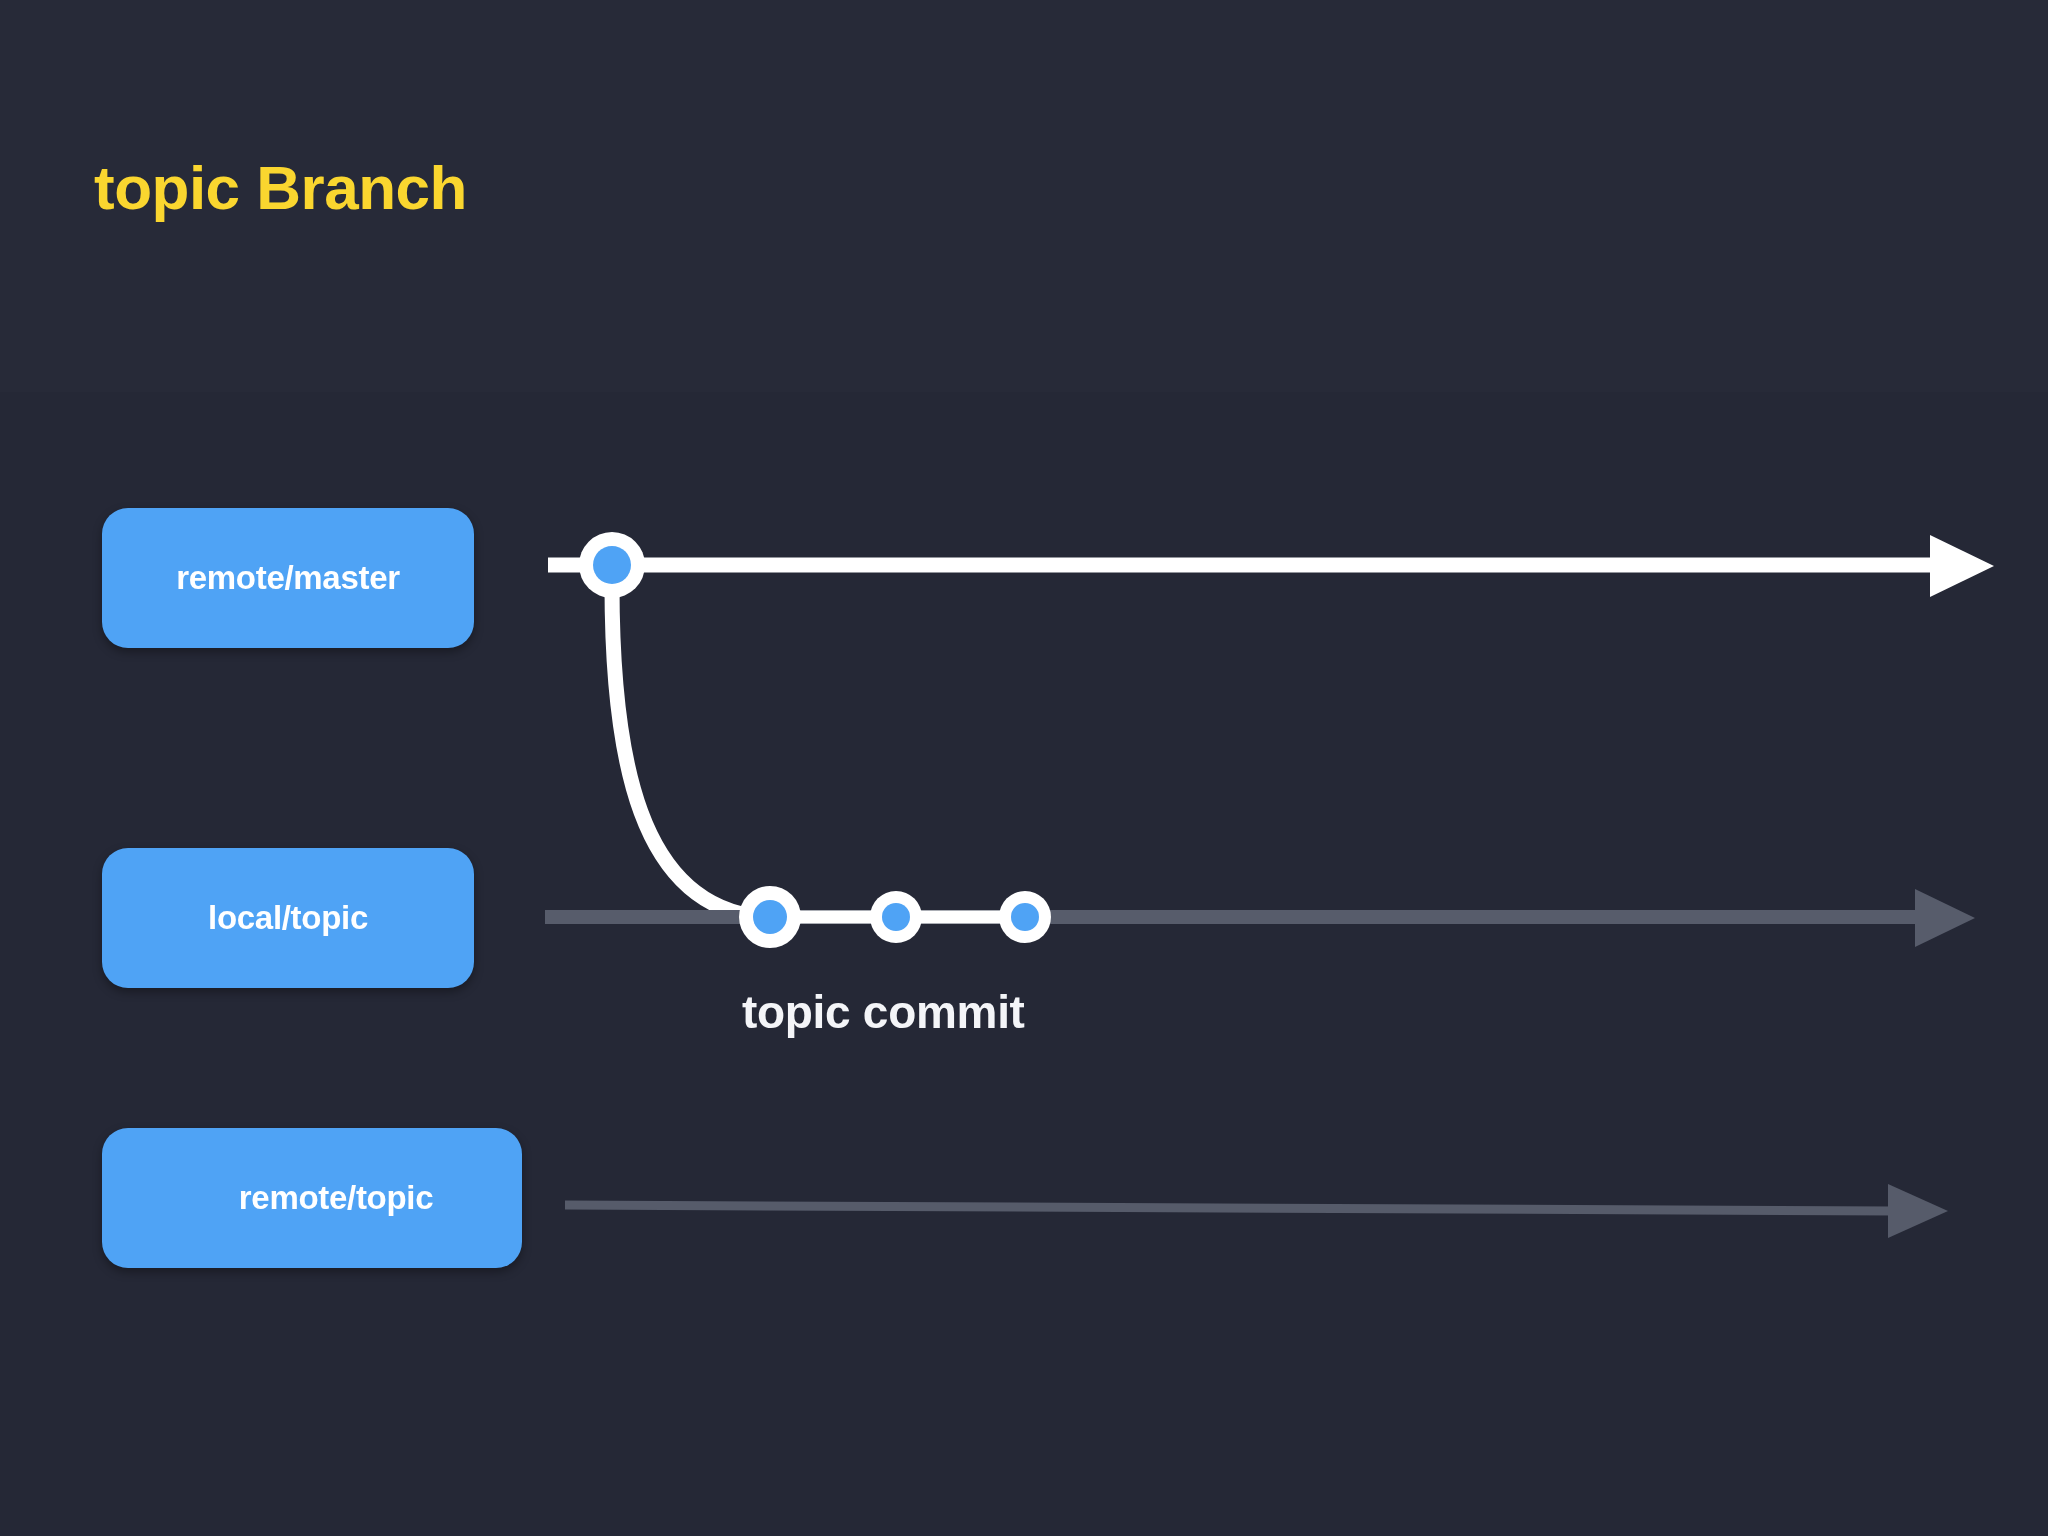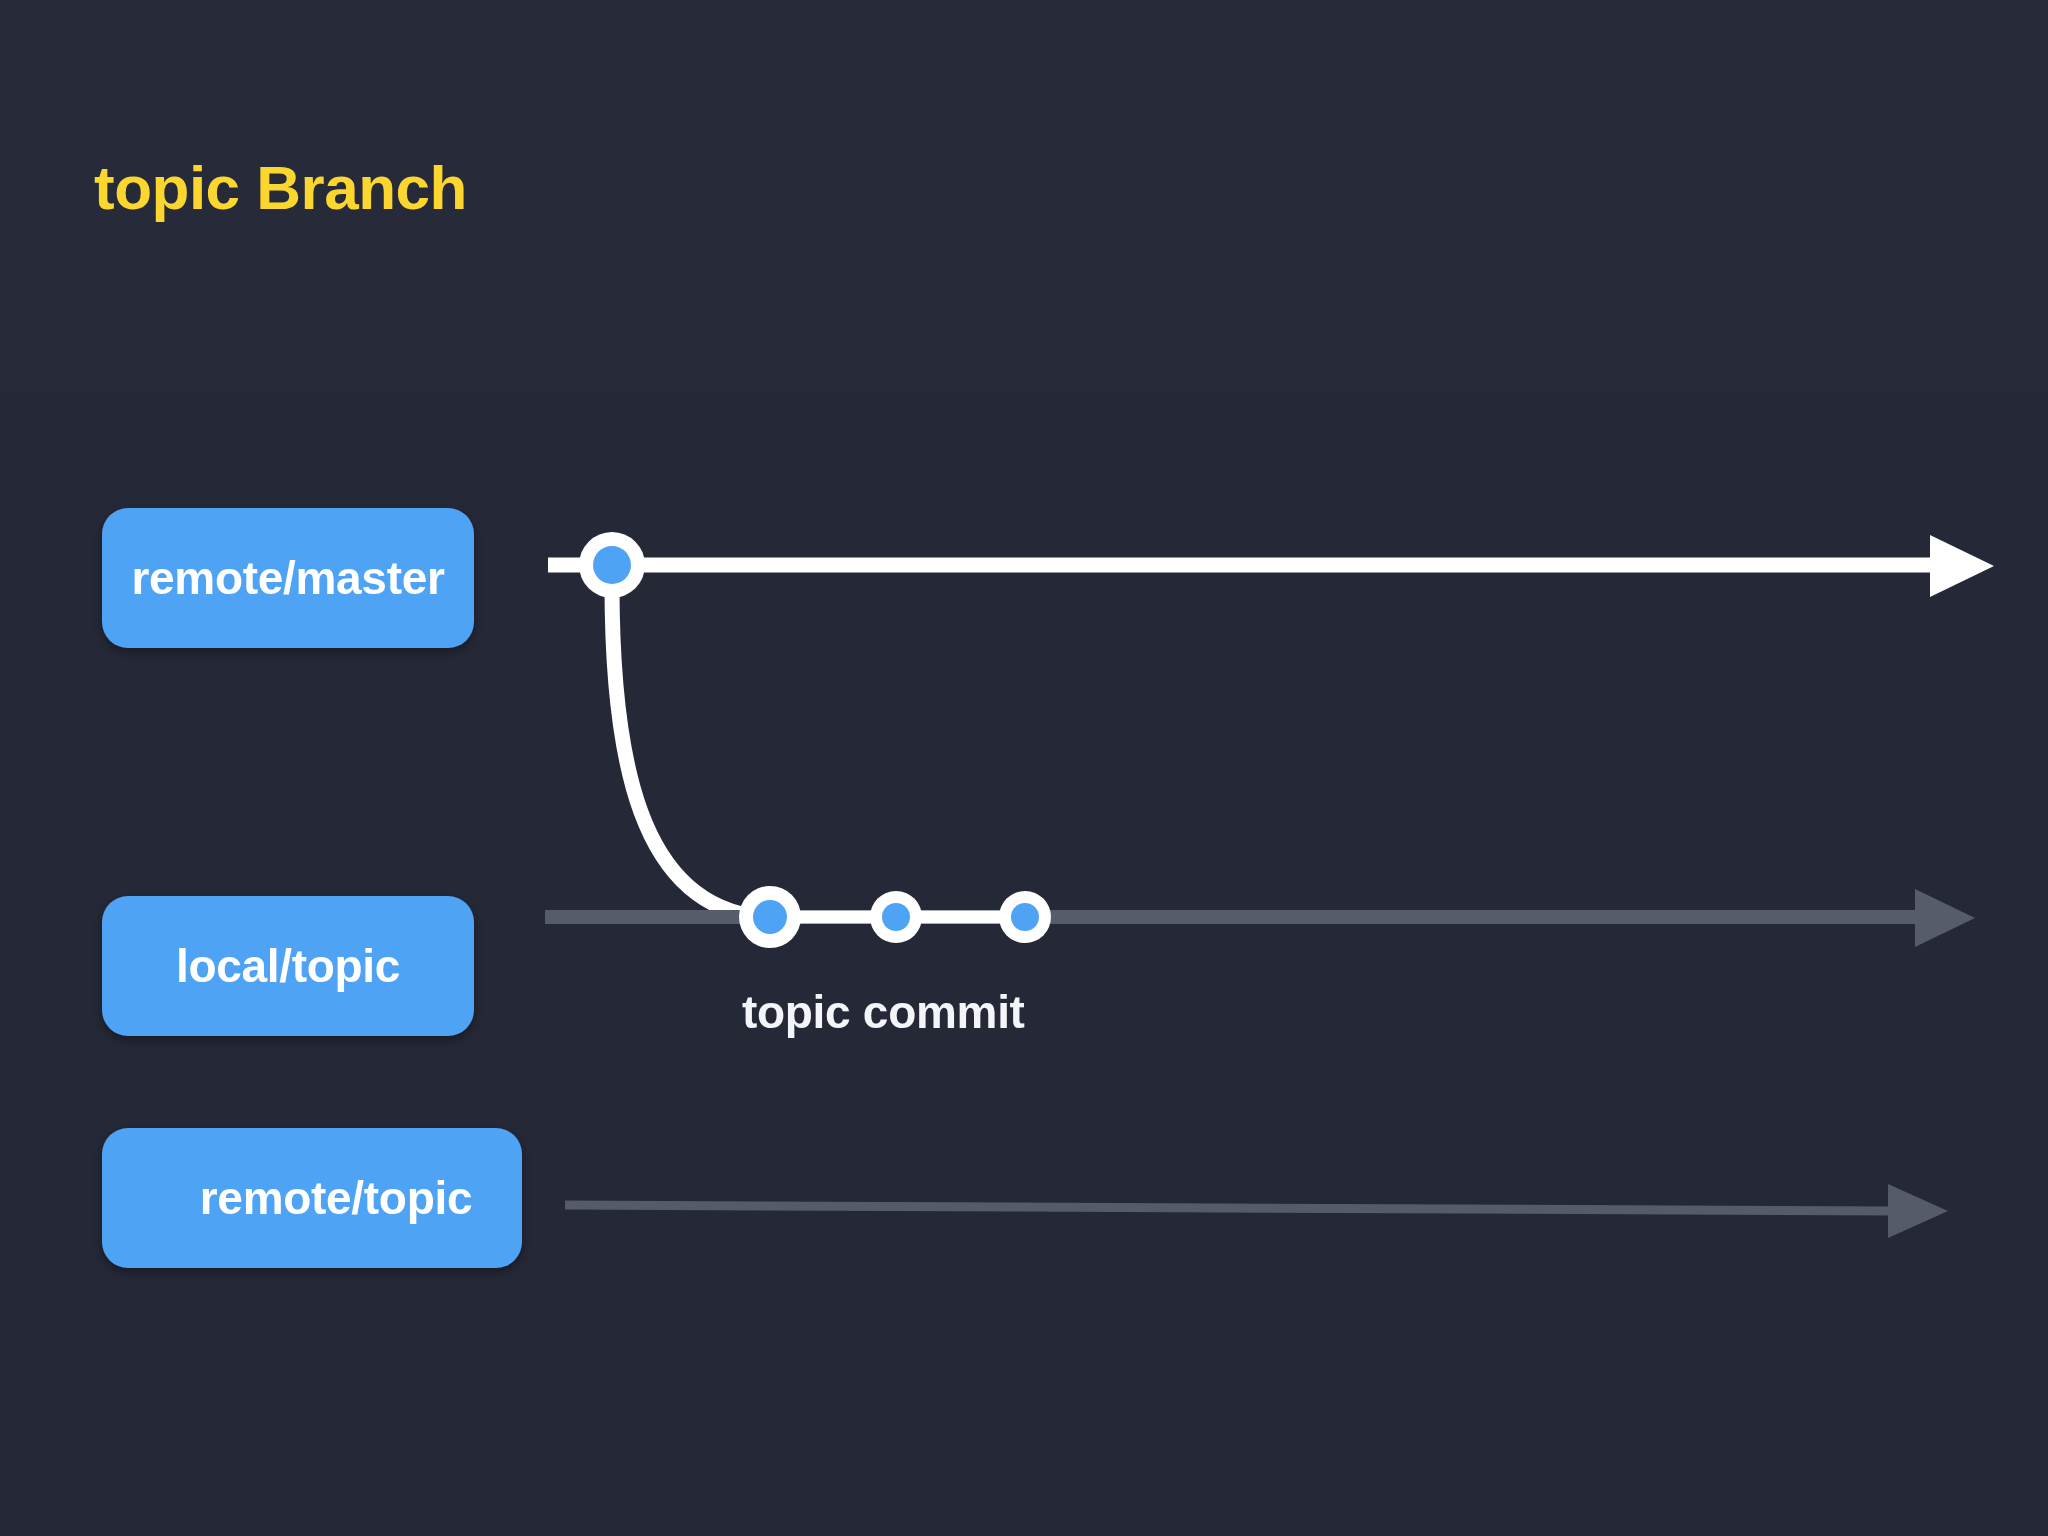--- a/index.html
+++ b/index.html
@@ -50,27 +50,27 @@
     height: 140px;
     border-radius: 26px;
     background: #4fa3f5;
     box-shadow: 0 4px 10px rgba(0,0,0,0.35);
     display: flex;
     align-items: center;
     justify-content: center;
   }
   .branch-label > span {
     color: #ffffff;
-    font-size: 46px;
+    font-size: 33px;
     font-weight: bold;
     letter-spacing: -0.3px;
     white-space: nowrap;
   }
   #label-remote-master { left: 102px; top: 508px; }
-  #label-local-topic   { left: 102px; top: 848px; margin-top: 48px; }
+  #label-local-topic   { left: 102px; top: 848px; }
   #label-remote-topic  { left: 102px; top: 1128px; padding-left: 48px; }
 
   #diagram-svg {
     position: absolute;
     left: 0; top: 0;
     width: 2048px;
     height: 1536px;
   }
 
   #commit-caption {

